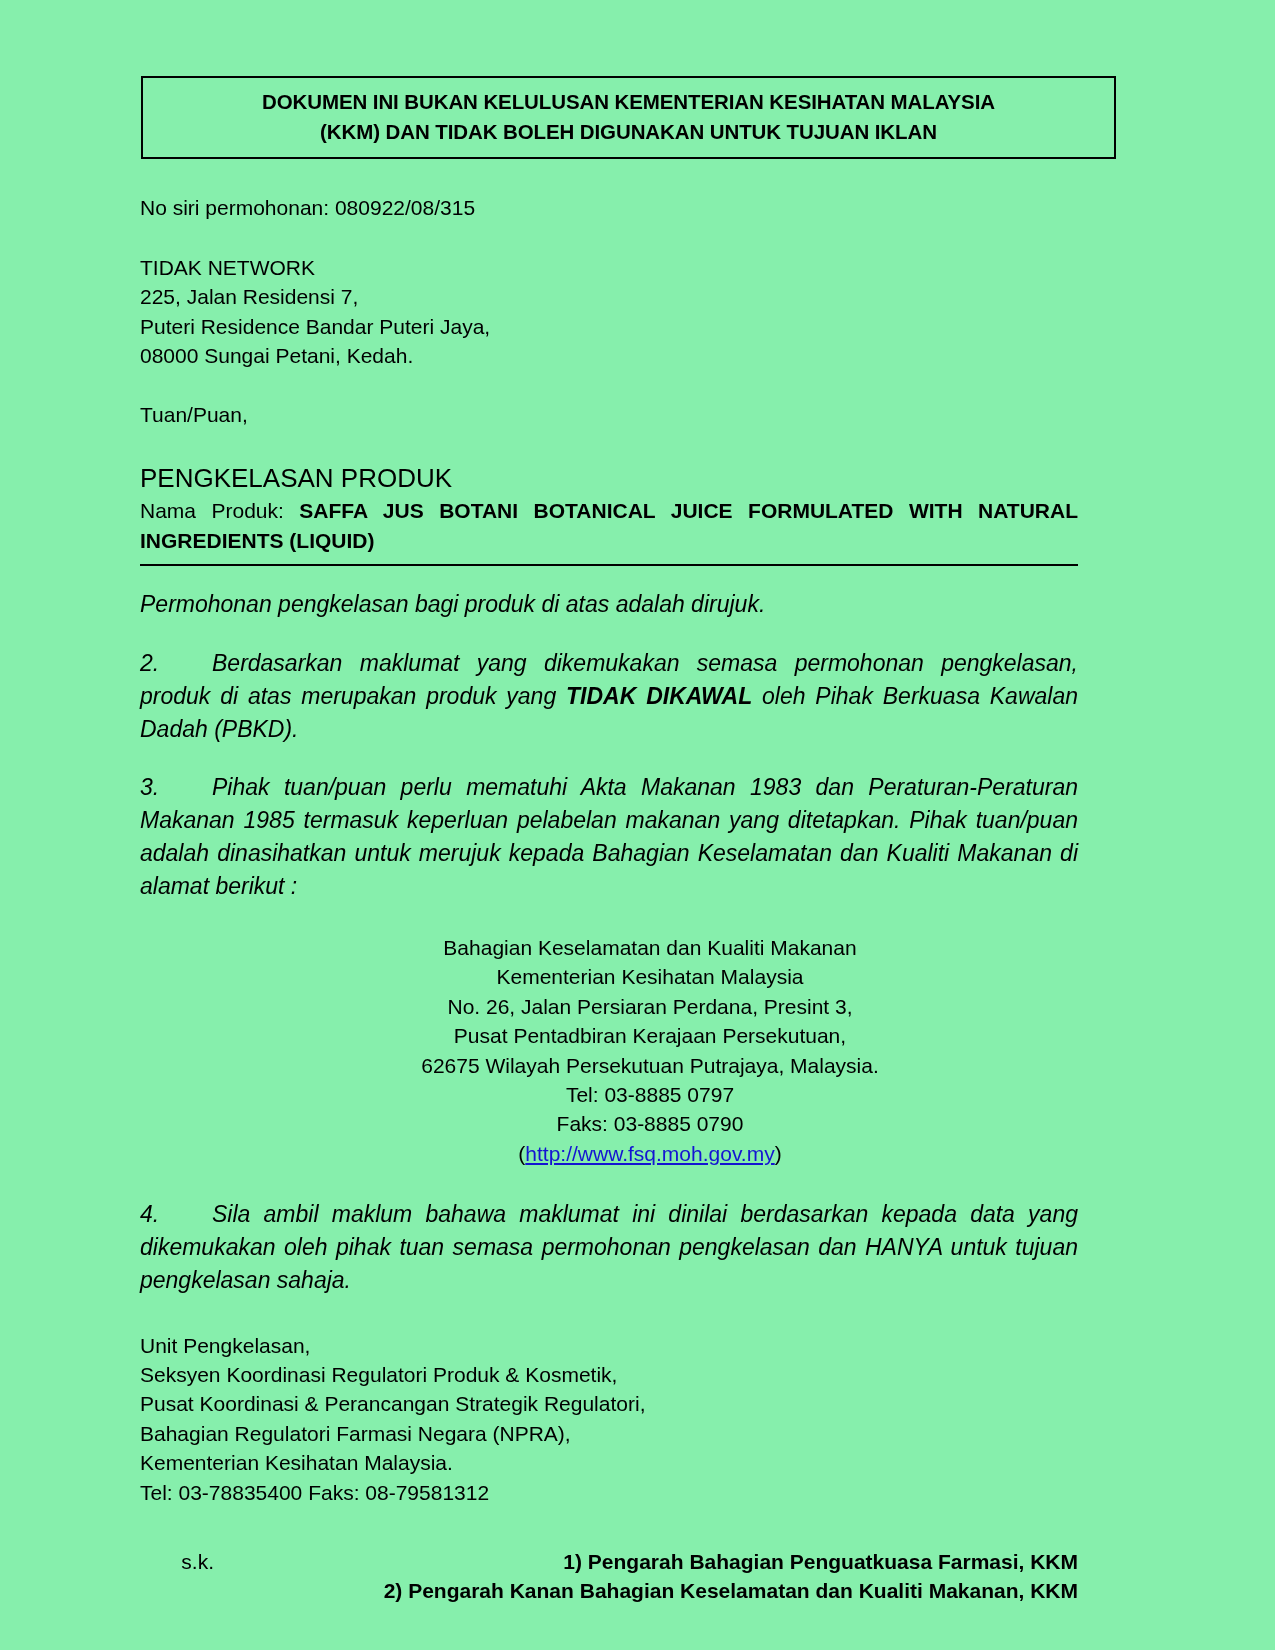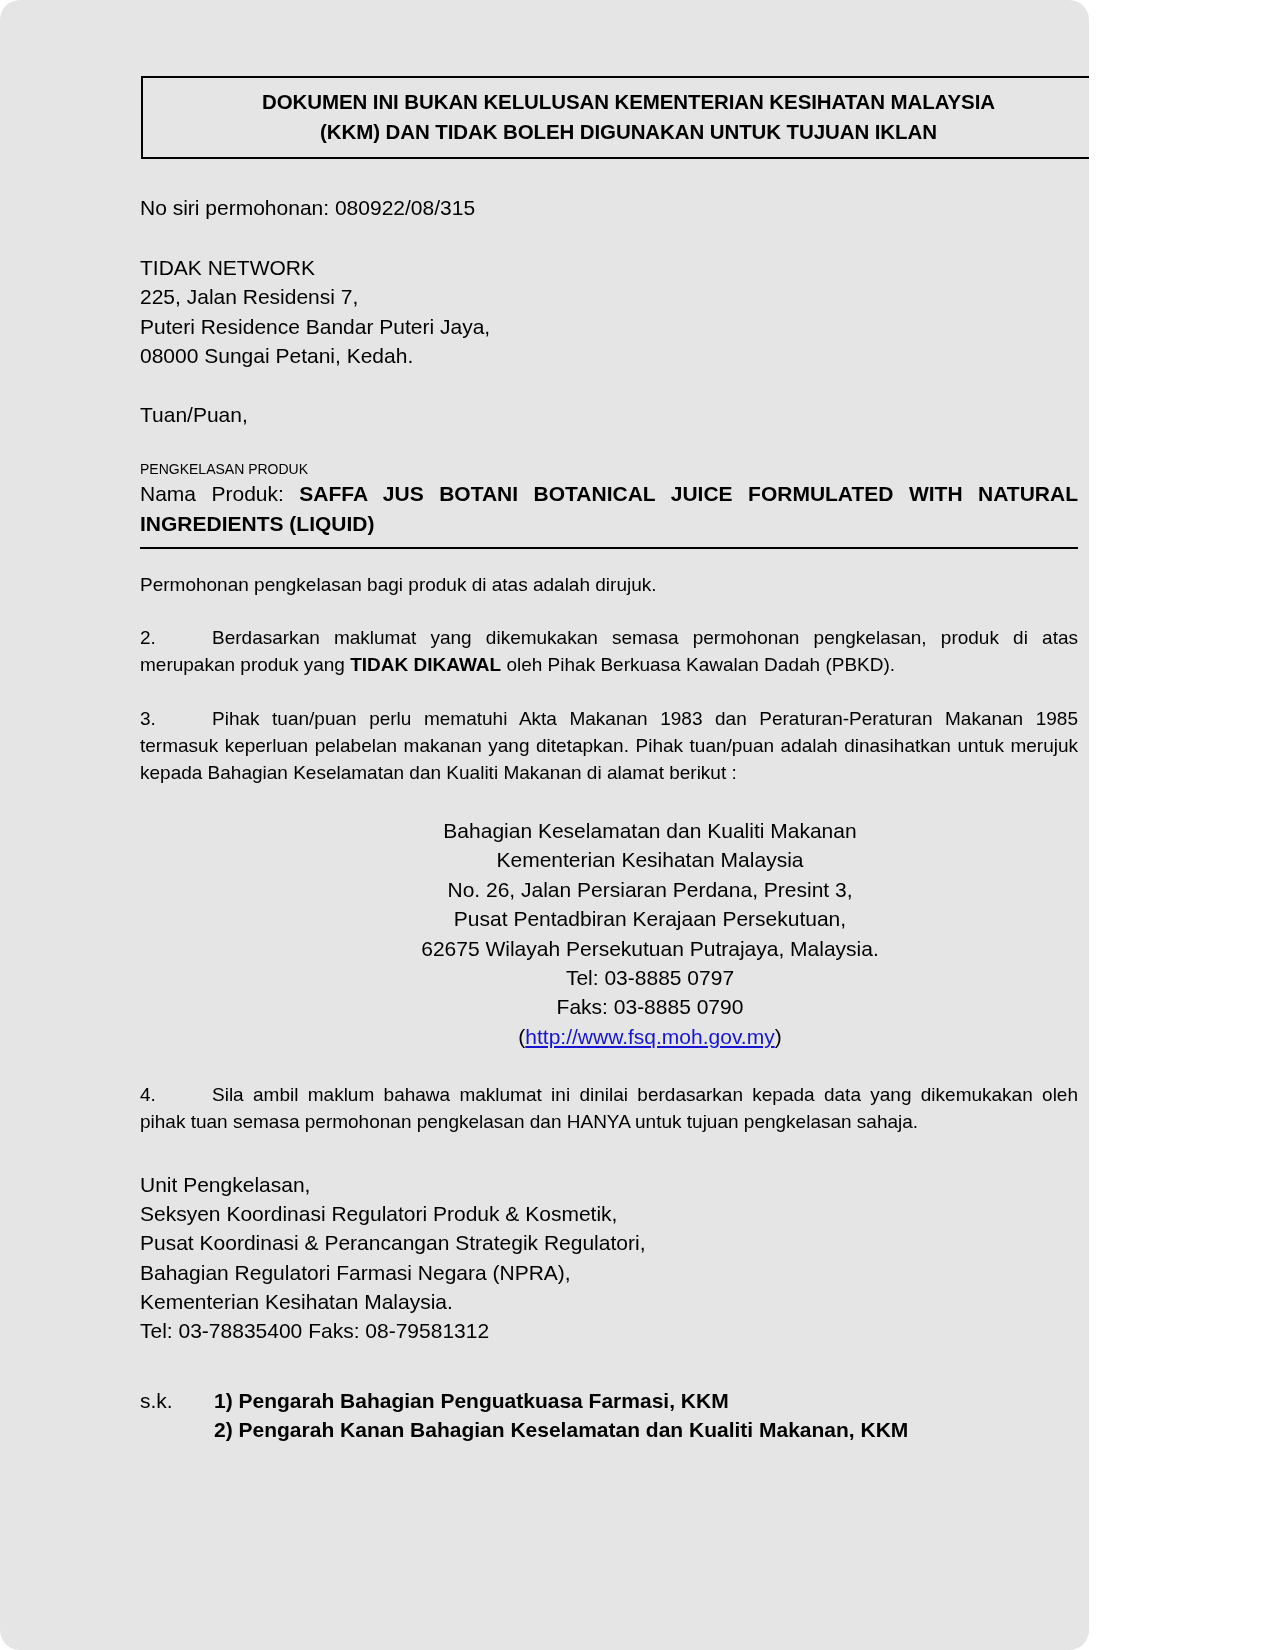--- a/index.html
+++ b/index.html
@@ -6,26 +6,25 @@
     margin: 0;
     padding: 0;
     background: #ffffff;
   }
   body {
     font-family: "Liberation Sans", sans-serif;
     color: #000000;
   }
   .page {
     position: relative;
-    width: 1089px;
+    width: 1275px;
     height: 1650px;
-    background: #e5e5e5;
+    background: #86efac;
     box-sizing: border-box;
     overflow: hidden;
-    border-radius: 20px;
   }
   .content {
     position: absolute;
     left: 140px;
     top: 76px;
     width: 938px;
   }
 
   
   .banner {
@@ -48,60 +47,61 @@
   .gap-30 { height: 30px; }
   .gap-34 { height: 34px; }
   .gap-40 { height: 40px; }
 
   .serial { font-size: 21px; line-height: 1.4; }
 
   .addr-line { font-size: 21px; line-height: 1.40; }
 
   .salutation { font-size: 21px; line-height: 1.4; }
 
-  .section-title { font-size: 14px; line-height: 1.40; }
+  .section-title { font-size: 26px; line-height: 1.40; }
 
   .product-para {
     font-size: 21px;
     line-height: 1.40;
     text-align: justify;
     width: 938px;
   }
   .product-para b { font-weight: bold; }
 
   hr.rule {
     border: none;
     border-top: 2px solid #000000;
     margin: 9px 0 0 0;
     width: 938px;
   }
 
   .para {
-    font-size: 19px;
+    font-size: 23px;
     line-height: 1.43;
     text-align: justify;
     width: 938px;
+    font-style: italic;
   }
   .para b { font-weight: bold; }
   .num-indent { display: inline-block; width: 72px; }
 
   .addr-block {
     margin-left: 82px;
     font-size: 21px;
     line-height: 1.40;
     text-align: center;
   }
   .link {
     color: #1414d2;
     text-decoration: underline;
   }
 
   .sign-block { font-size: 21px; line-height: 1.40; }
 
-  .sk-block { font-size: 21px; line-height: 1.40; }
+  .sk-block { font-size: 21px; line-height: 1.40; text-align: right; }
   .sk-row { display: flex; }
   .sk-label { width: 74px; flex: 0 0 74px; }
   .sk-items { flex: 1 1 auto; }
   .sk-item { display: block; font-weight: bold; }
 </style>
 </head>
 <body>
 
 <div class="page">
   <div class="content">

